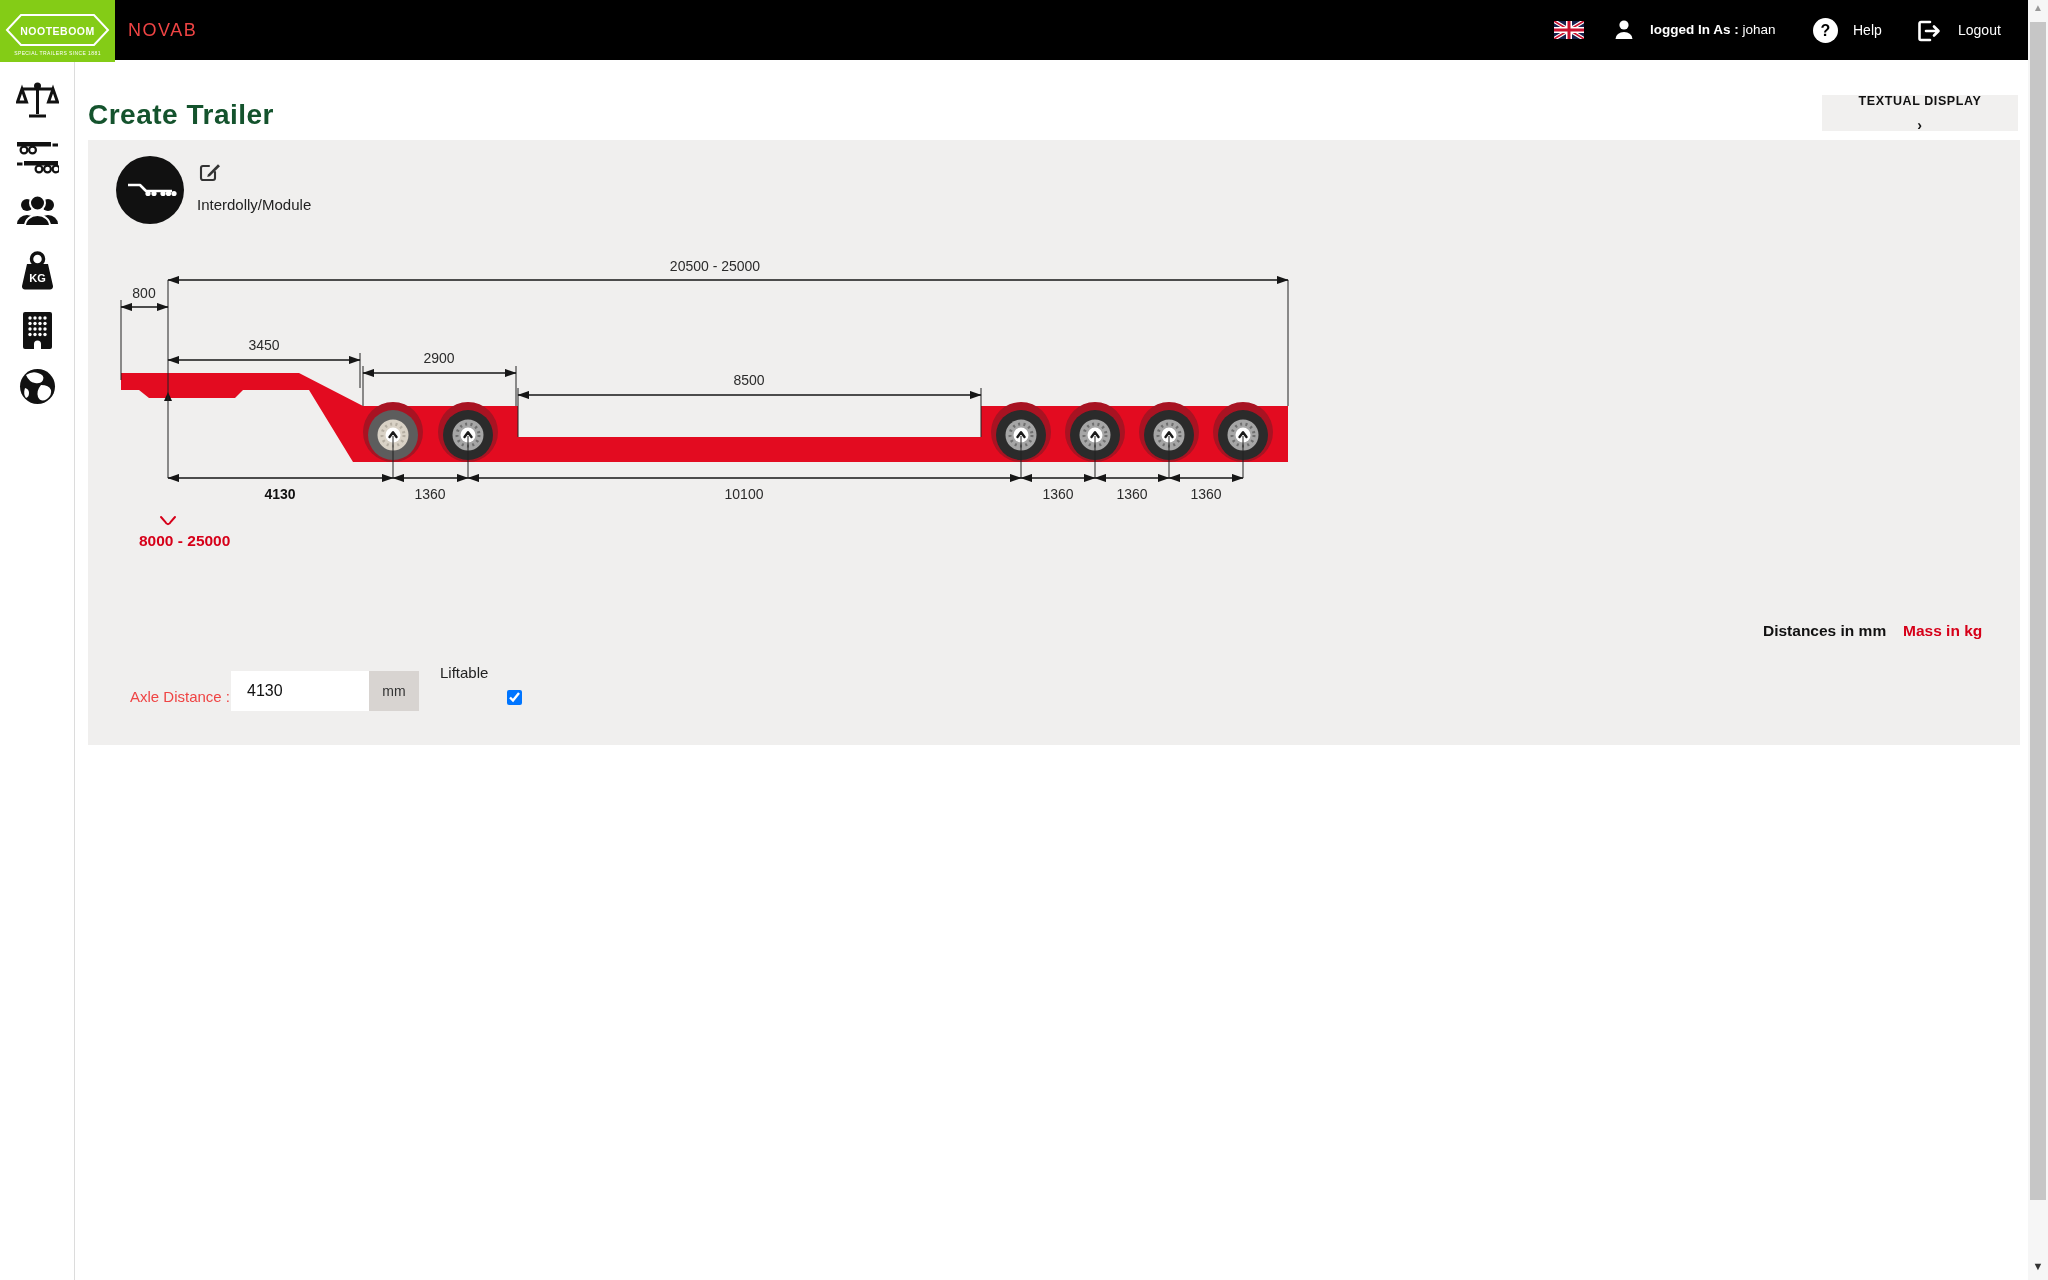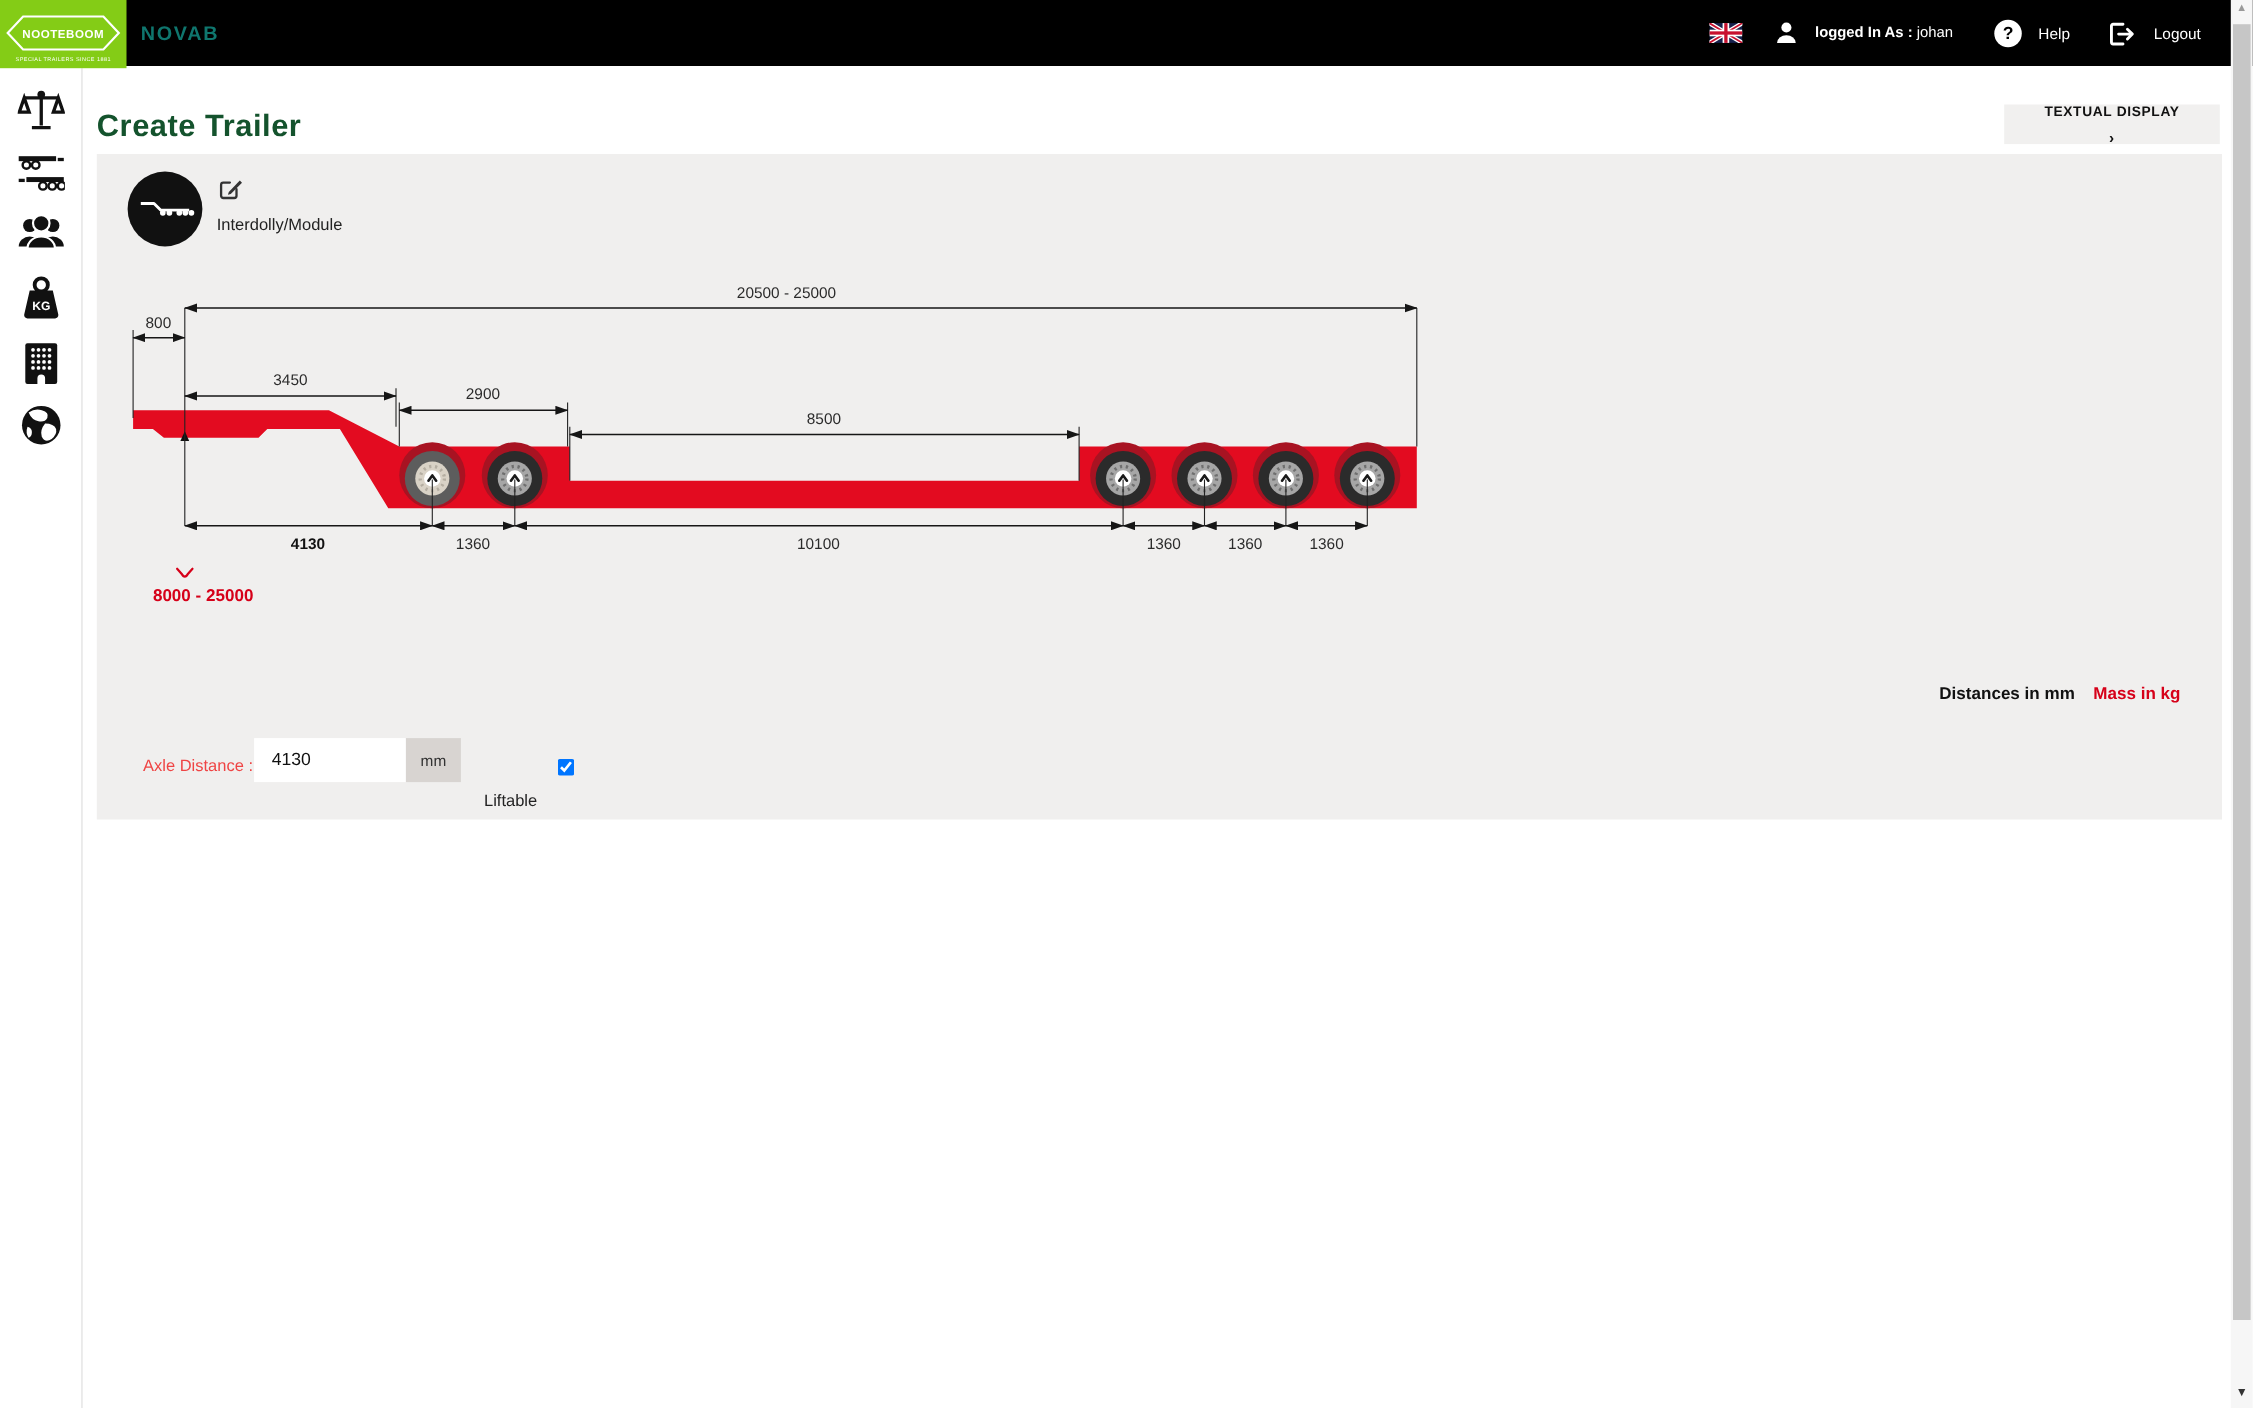--- a/index.html
+++ b/index.html
@@ -6,22 +6,22 @@
   html,body { margin:0; padding:0; }
   body {
     width:2048px; height:1280px; position:relative; overflow:hidden;
     background:#ffffff; font-family:"Liberation Sans", sans-serif; color:#1a1a1a;
   }
   .abs { position:absolute; }
 
   
   .topbar { left:0; top:0; width:2048px; height:60px; background:#000; z-index:5; }
   .logo-block { left:0; top:0; width:115px; height:62px; background:#84cc16; z-index:6; }
-  .brand { left:128px; top:0; height:60px; line-height:60px; color:#0f766e;
-           font-weight:bold; font-size:18px; letter-spacing:1.5px; z-index:6; }
+  .brand { left:128px; top:0; height:60px; line-height:60px; color:#ef4444;
+           font-weight:normal; font-size:18px; letter-spacing:1.5px; z-index:6; }
   .tb-item { color:#fff; z-index:6; }
   .tb-text { font-size:14px; line-height:60px; height:60px; }
   .login-text { left:1650px; top:0; font-size:13.5px; }
   .login-text b { font-weight:bold; }
   .help-text { left:1853px; }
   .logout-text { left:1958px; }
   .flag { left:1554px; top:21px; }
   .person { left:1612px; top:18px; }
   .qmark { left:1813px; top:18px; width:25px; height:25px; background:#fff; border-radius:50%;
            color:#000; font-weight:bold; font-size:16px; text-align:center; line-height:25px; }
@@ -56,21 +56,21 @@
 
   .units-row { top:622px; font-size:15.5px; font-weight:bold; }
   .units-dist { left:1763px; color:#111; }
   .units-mass { left:1903px; color:#d60019; }
 
   .form-label { left:130px; top:688px; font-size:15px; color:#ef4444; }
   .axle-input { left:231px; top:671px; width:138px; height:40px; border:none; background:#fff;
                 font-family:inherit; font-size:16px; color:#111; padding-left:16px; }
   .unit-addon { left:369px; top:671px; width:50px; height:40px; background:#d8d4d1; color:#333;
                 display:flex; align-items:center; justify-content:center; font-size:14px; }
-  .liftable-label { left:440px; top:720px; font-size:15px; color:#222; }
+  .liftable-label { left:440px; top:664px; font-size:15px; color:#222; }
   .liftable-cb { left:503px; top:687px; width:15px; height:15px; }
 
   
   .body-fill { fill:#e30b20; }
   .fender { fill:#a81322; }
   .tire { fill:#2b2b2b; } .rim { fill:#a6a6a6; }
   .lugs { fill:none; stroke:#6f6f6f; stroke-width:3; stroke-dasharray:2 3.4; }
   .hub { fill:#fff; }
   .chev { fill:none; stroke:#1a1a1a; stroke-width:2.4; stroke-linecap:round; stroke-linejoin:round; }
   .wheel-light .tire { fill:#5d5d5d; } .wheel-light .rim { fill:#d9d2c6; }

